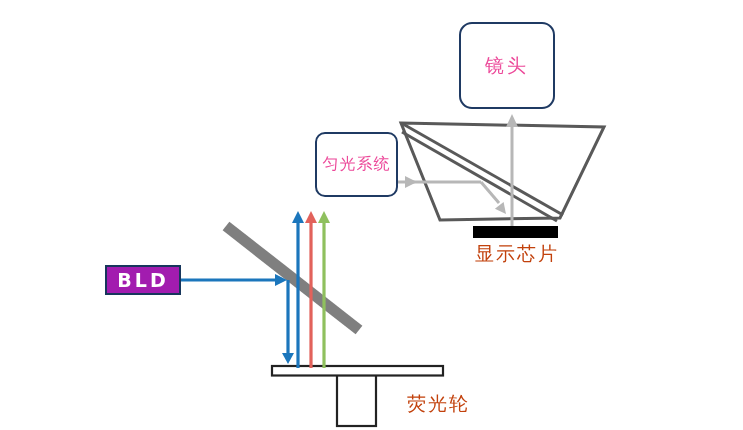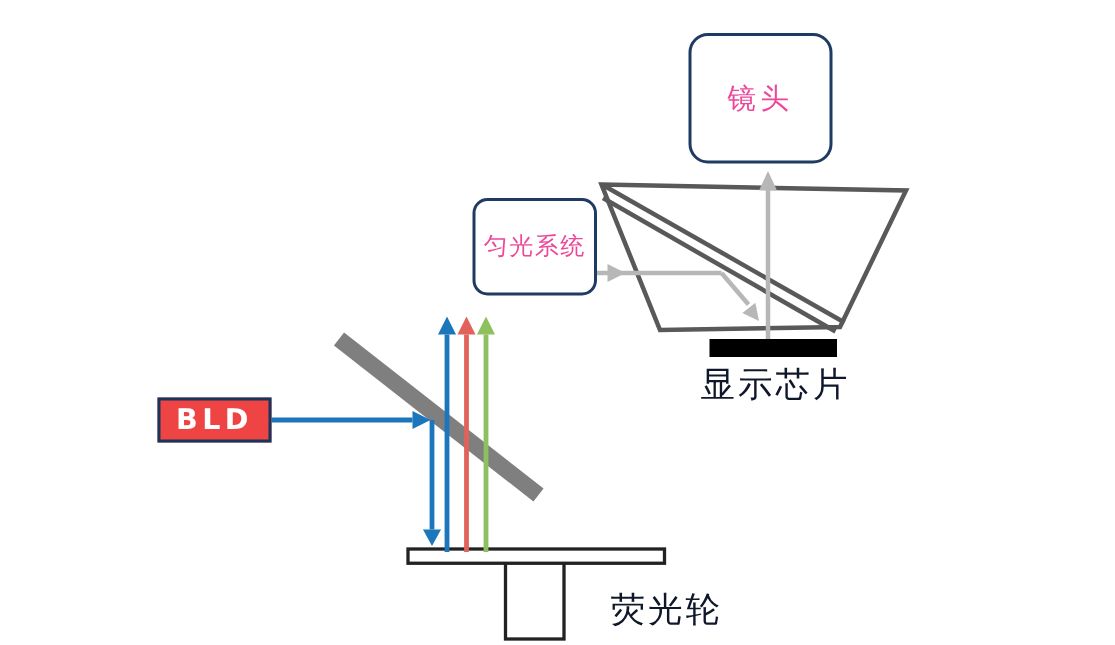--- a/index.html
+++ b/index.html
@@ -19,29 +19,29 @@
     background:#ffffff;
     display:flex;align-items:center;justify-content:center;
     color:#ec4899;
     font-family:Liberation Sans, sans-serif;
     z-index:3;
   }
   .node-lens{left:459px;top:22px;width:96px;height:87px;font-size:19px;letter-spacing:3px;}
   .node-homog{left:270px;top:132px;width:83px;height:65px;font-size:16px;letter-spacing:1px;border-radius:10px;margin-left:45px;}
   .node-bld{
     position:absolute;left:105px;top:265px;width:76px;height:30px;
-    box-sizing:border-box;border:2px solid #17365c;background:#ef4444;
+    box-sizing:border-box;border:2px solid #17365c;background:#a21caf;
     display:flex;align-items:center;justify-content:center;
     color:#ffffff;font-size:19px;font-weight:bold;letter-spacing:3px;
     font-family:"DejaVu Sans",sans-serif;z-index:3;
   }
   .flabel{
-    position:absolute;color:#0f172a;
+    position:absolute;color:#c2410c;
     font-family:Liberation Serif, serif;
-    font-size:23px;letter-spacing:2px;z-index:3;white-space:nowrap;
+    font-size:19px;letter-spacing:2px;z-index:3;white-space:nowrap;
   }
   .flabel-chip{left:456px;top:241px;width:122px;text-align:center;}
   .flabel-wheel{left:407px;top:391px;}
 </style>
 </head>
 <body>
 
 <div class="stage">
 
   <svg width="743" height="430" viewBox="0 0 743 430">

